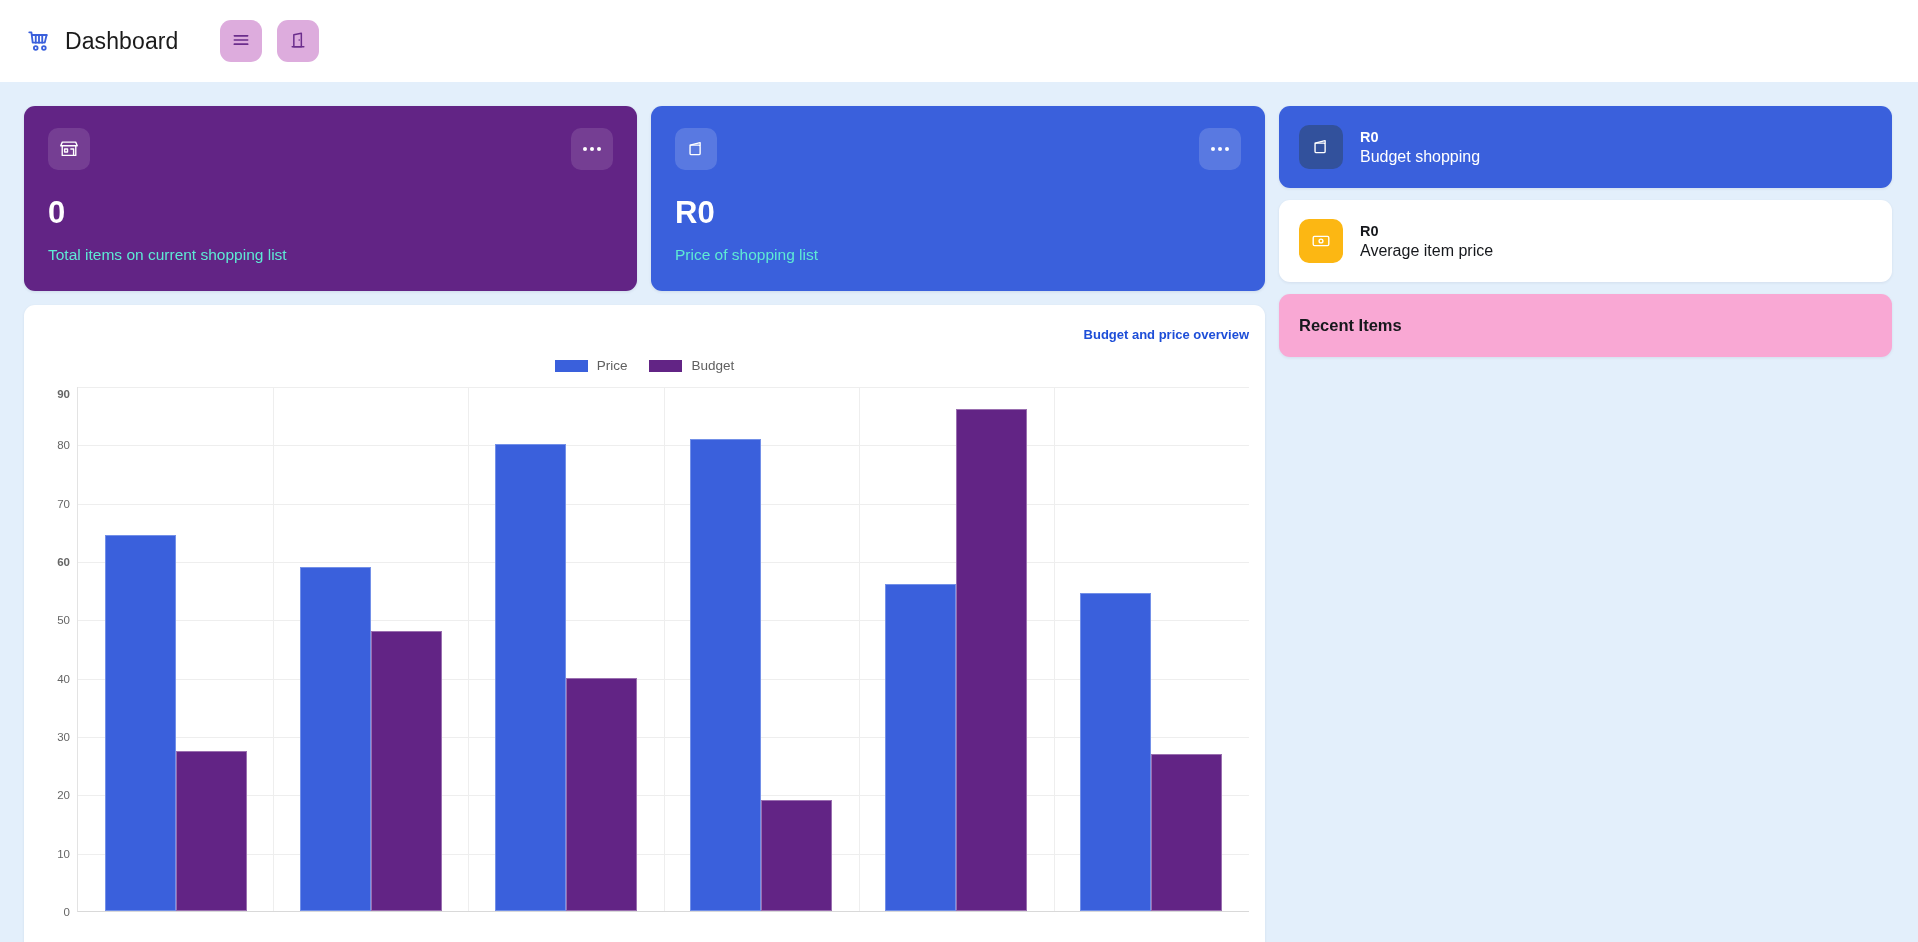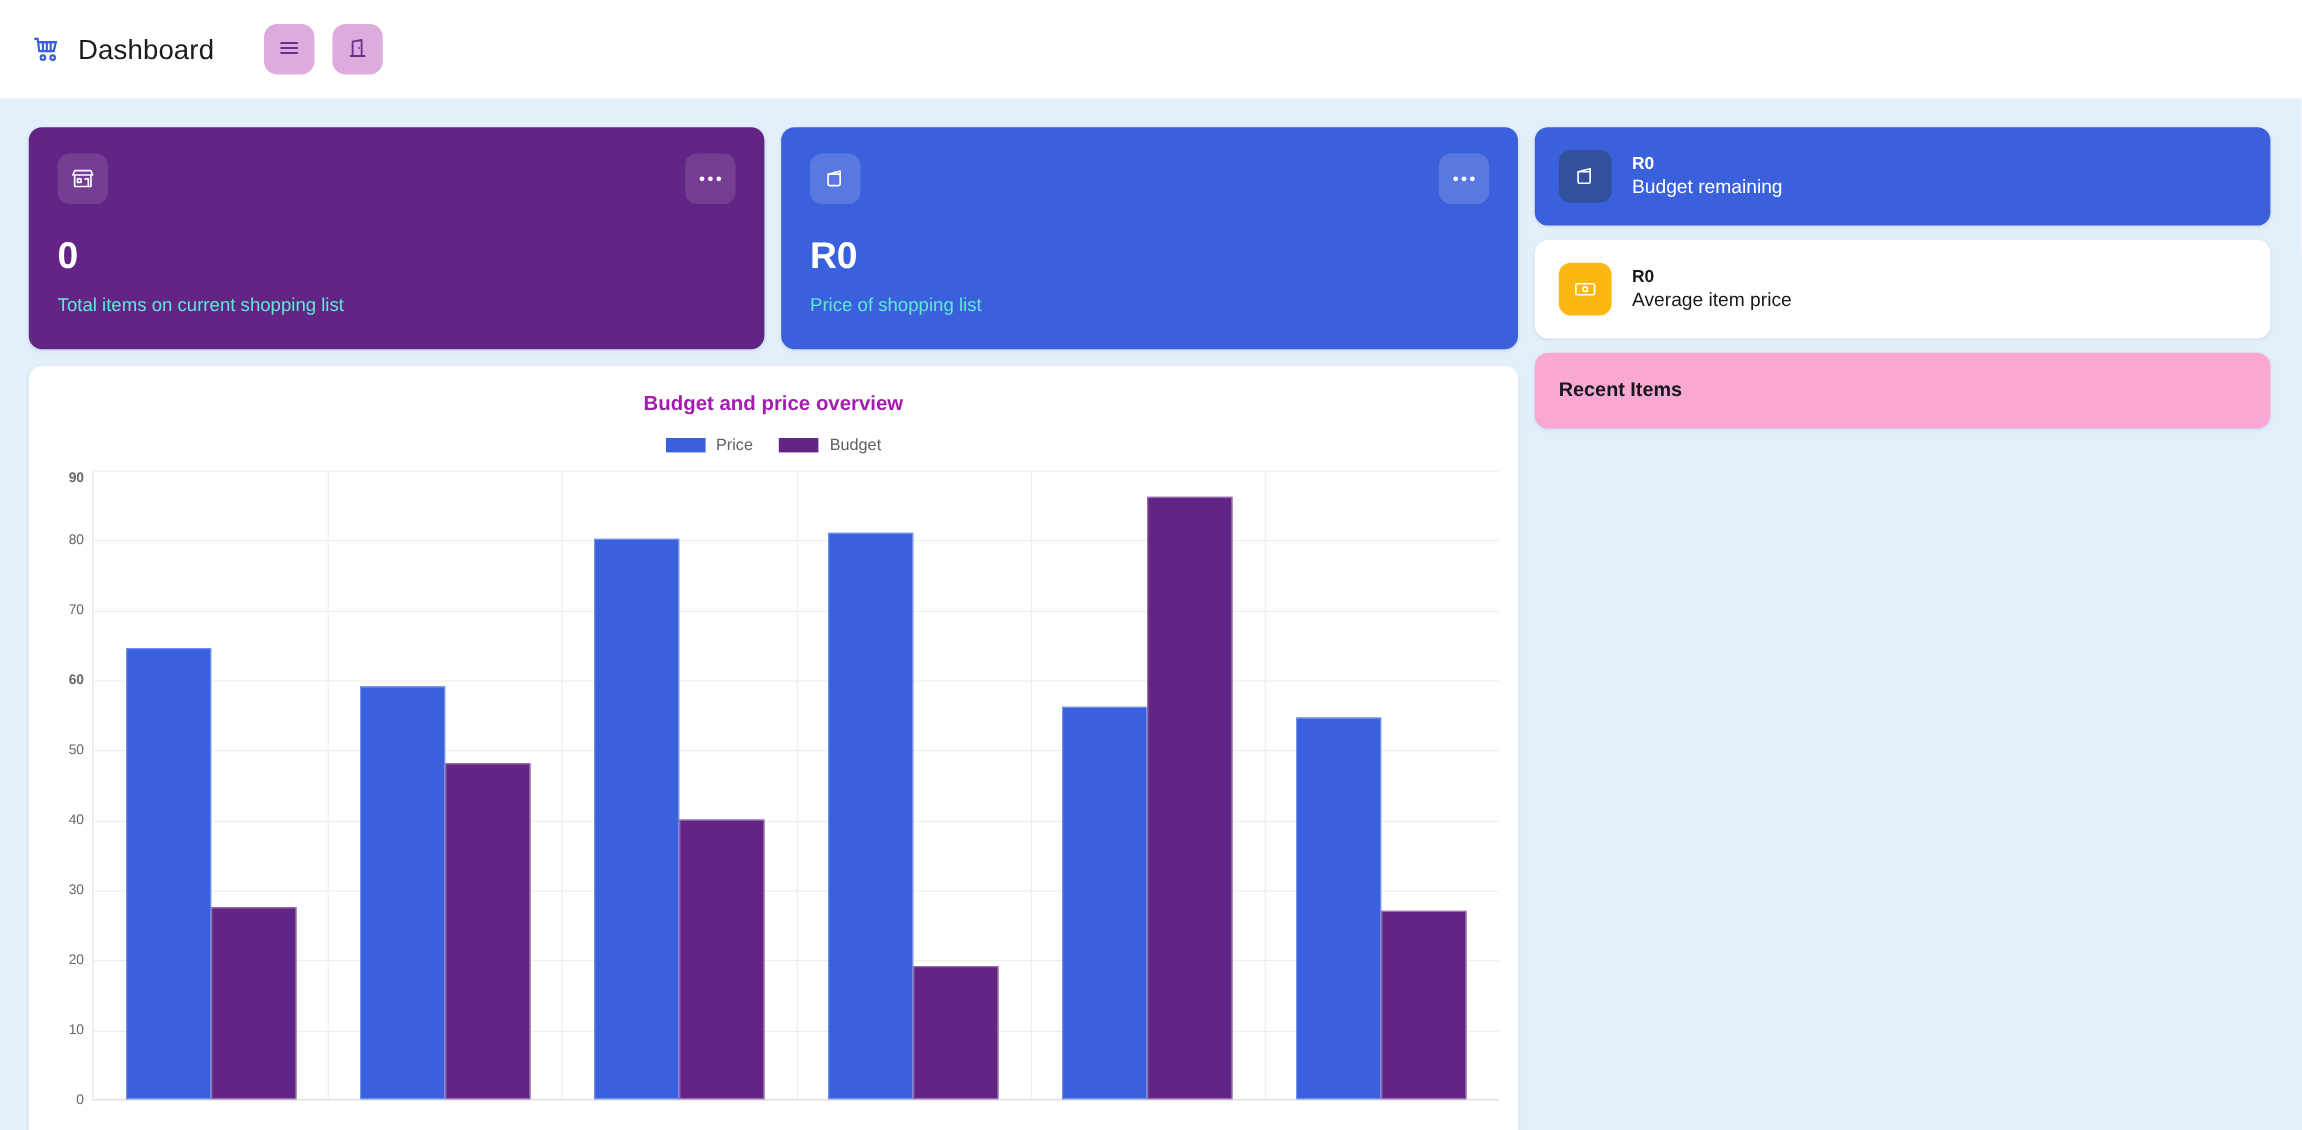--- a/index.html
+++ b/index.html
@@ -126,23 +126,23 @@
   
   #chart-card {
     background: #ffffff;
     border-radius: 11px;
     height: 650px;
     padding: 22px 16px 10px 16px;
     box-shadow: 0 1px 3px rgba(20,40,80,.08);
     position: relative;
   }
   #chart-title {
-    text-align: center;
-    font-size: 17px;
-    color: #a21caf;
+    text-align: right;
+    font-size: 13px;
+    color: #1d4ed8;
     font-weight: bold;
     margin-bottom: 16px;
   }
   #legend {
     display: flex;
     justify-content: center;
     gap: 22px;
     margin-bottom: 14px;
   }
   .legend-item { display: flex; align-items: center; gap: 9px; }
@@ -425,21 +425,21 @@
 
     <div class="mini-card blue">
       <span class="mini-icon">
         <svg width="22" height="22" viewBox="0 0 24 24" fill="none" stroke="#ffffff" stroke-width="1.5" stroke-linecap="round" stroke-linejoin="round">
           <path d="M5.5 7.8 16.5 5v3"></path>
           <rect x="5.5" y="7.8" width="11" height="10.4" rx="1.4"></rect>
         </svg>
       </span>
       <span class="mini-text">
         <span class="mini-value">R0</span>
-        <span class="mini-caption">Budget remaining</span>
+        <span class="mini-caption">Budget shopping</span>
       </span>
     </div>
 
     <div class="mini-card white">
       <span class="mini-icon">
         <svg width="22" height="22" viewBox="0 0 24 24" fill="none" stroke="#ffffff" stroke-width="1.5" stroke-linecap="round" stroke-linejoin="round">
           <rect x="3.5" y="7" width="17" height="10" rx="1.4"></rect>
           <circle cx="12" cy="12" r="2.1"></circle>
         </svg>
       </span>

